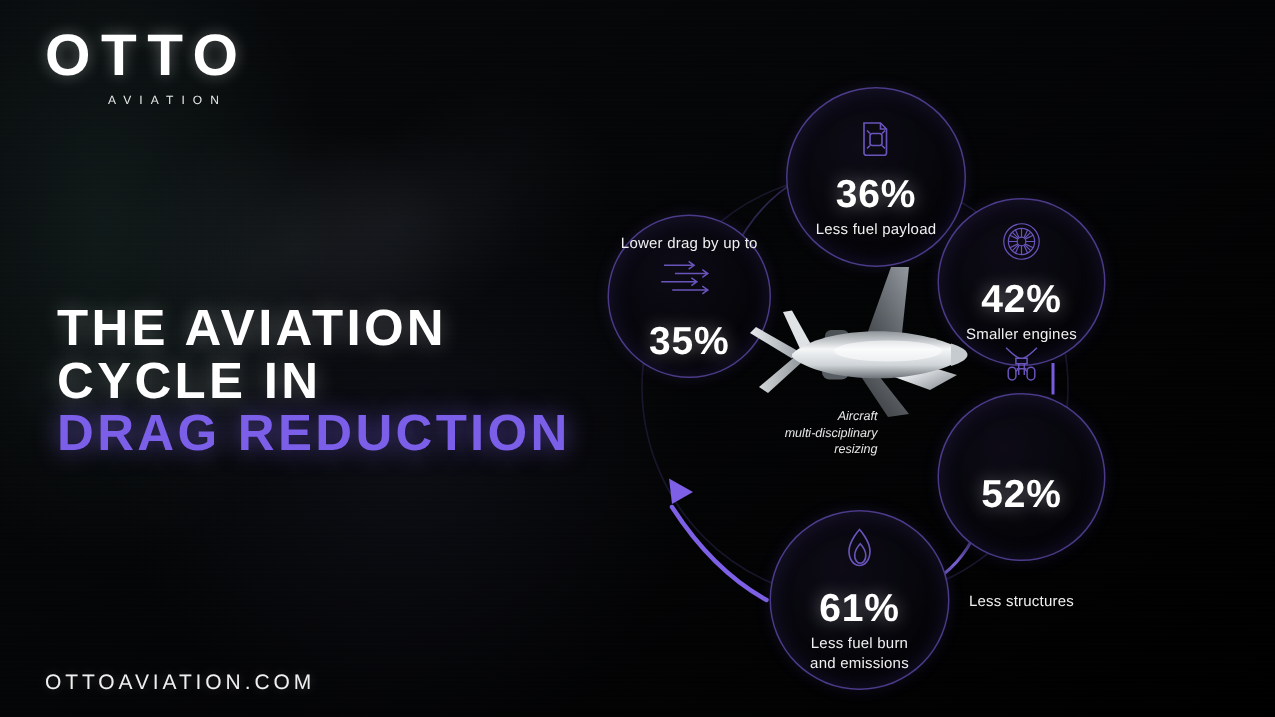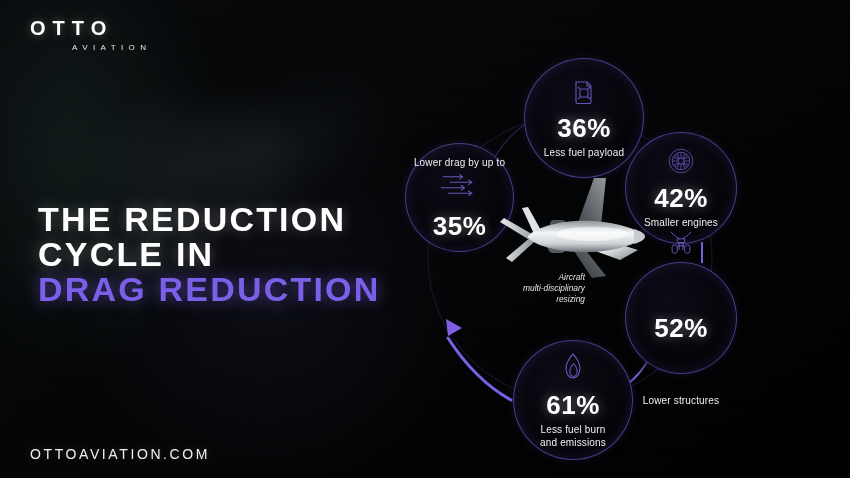--- a/index.html
+++ b/index.html
@@ -19,21 +19,21 @@
       radial-gradient(ellipse 200px 300px at 70px 150px, rgba(25,40,38,0.55), rgba(0,0,0,0) 75%),
       radial-gradient(ellipse 260px 260px at 270px 300px, rgba(18,20,30,0.6), rgba(0,0,0,0) 75%),
       linear-gradient(145deg,#07090b 0%,#040506 45%,#000000 100%);
   }
   .noise{position:absolute;inset:0;opacity:.35;pointer-events:none;
     background-image:repeating-linear-gradient(0deg,rgba(255,255,255,.012) 0 1px,rgba(0,0,0,0) 1px 3px);}
 
   
   #logo{position:absolute;left:30px;top:18px;}
   #logo .word{
-    font-size:20px;font-weight:700;letter-spacing:7px;line-height:1;
+    font-size:39px;font-weight:700;letter-spacing:7px;line-height:1;
     color:#fff;text-shadow:0 0 10px rgba(255,255,255,.35);
   }
   #logo .sub{
     font-size:8px;letter-spacing:5.4px;margin-top:5px;margin-left:42px;
     color:#e8e8e8;font-weight:400;
   }
 
   
   #headline{position:absolute;left:38px;top:202px;line-height:1.03;}
   #headline .l{
@@ -91,21 +91,21 @@
 
 <div id="stage">
   <div class="noise"></div>
 
   <div id="logo">
     <div class="word">OTTO</div>
     <div class="sub">AVIATION</div>
   </div>
 
   <div id="headline">
-    <span class="l">THE REDUCTION</span>
+    <span class="l">THE AVIATION</span>
     <span class="l">CYCLE IN</span>
     <span class="accent">DRAG REDUCTION</span>
   </div>
 
   <div id="footer">OTTOAVIATION.COM</div>
 
   <div id="diagram">
 
     <svg id="arcs" viewBox="0 0 400 440">
       <defs>
@@ -168,21 +168,21 @@
           <path d="M11 10.5 h8 v4 h-8 Z"></path>
           <path d="M13 14.5 v8 M17 14.5 v8"></path>
           <path d="M11.5 18 h7"></path>
           <rect x="5.5" y="17" width="5.5" height="9" rx="2.6"></rect>
           <rect x="19" y="17" width="5.5" height="9" rx="2.6"></rect>
           <path d="M11 21 h-0.2 M19 21 h0.2"></path>
           <path d="M13 18 L10.8 20 M17 18 L19.2 20"></path>
         </svg>
       </span>
       <span class="pct">52%</span>
-      <span class="cap">Lower structures</span>
+      <span class="cap">Less structures</span>
     </div>
 
     <div class="node" id="n61">
       <span class="ico">
         <svg width="24" height="30" viewBox="0 0 24 30" fill="none" stroke="#6f58c4" stroke-width="1.1">
           <path d="M12 2 C12 2 5 9.5 5 16.5 C5 22 8.2 26 12 26 C15.8 26 19 22 19 16.5 C19 9.5 12 2 12 2 Z"></path>
           <path d="M12.5 11.5 C12.5 11.5 8.8 15.5 8.8 19.3 C8.8 22.3 10.5 24.5 12.5 24.5 C14.5 24.5 16.2 22.3 16.2 19.3 C16.2 15.5 12.5 11.5 12.5 11.5 Z"></path>
         </svg>
       </span>
       <span class="pct">61%</span>

